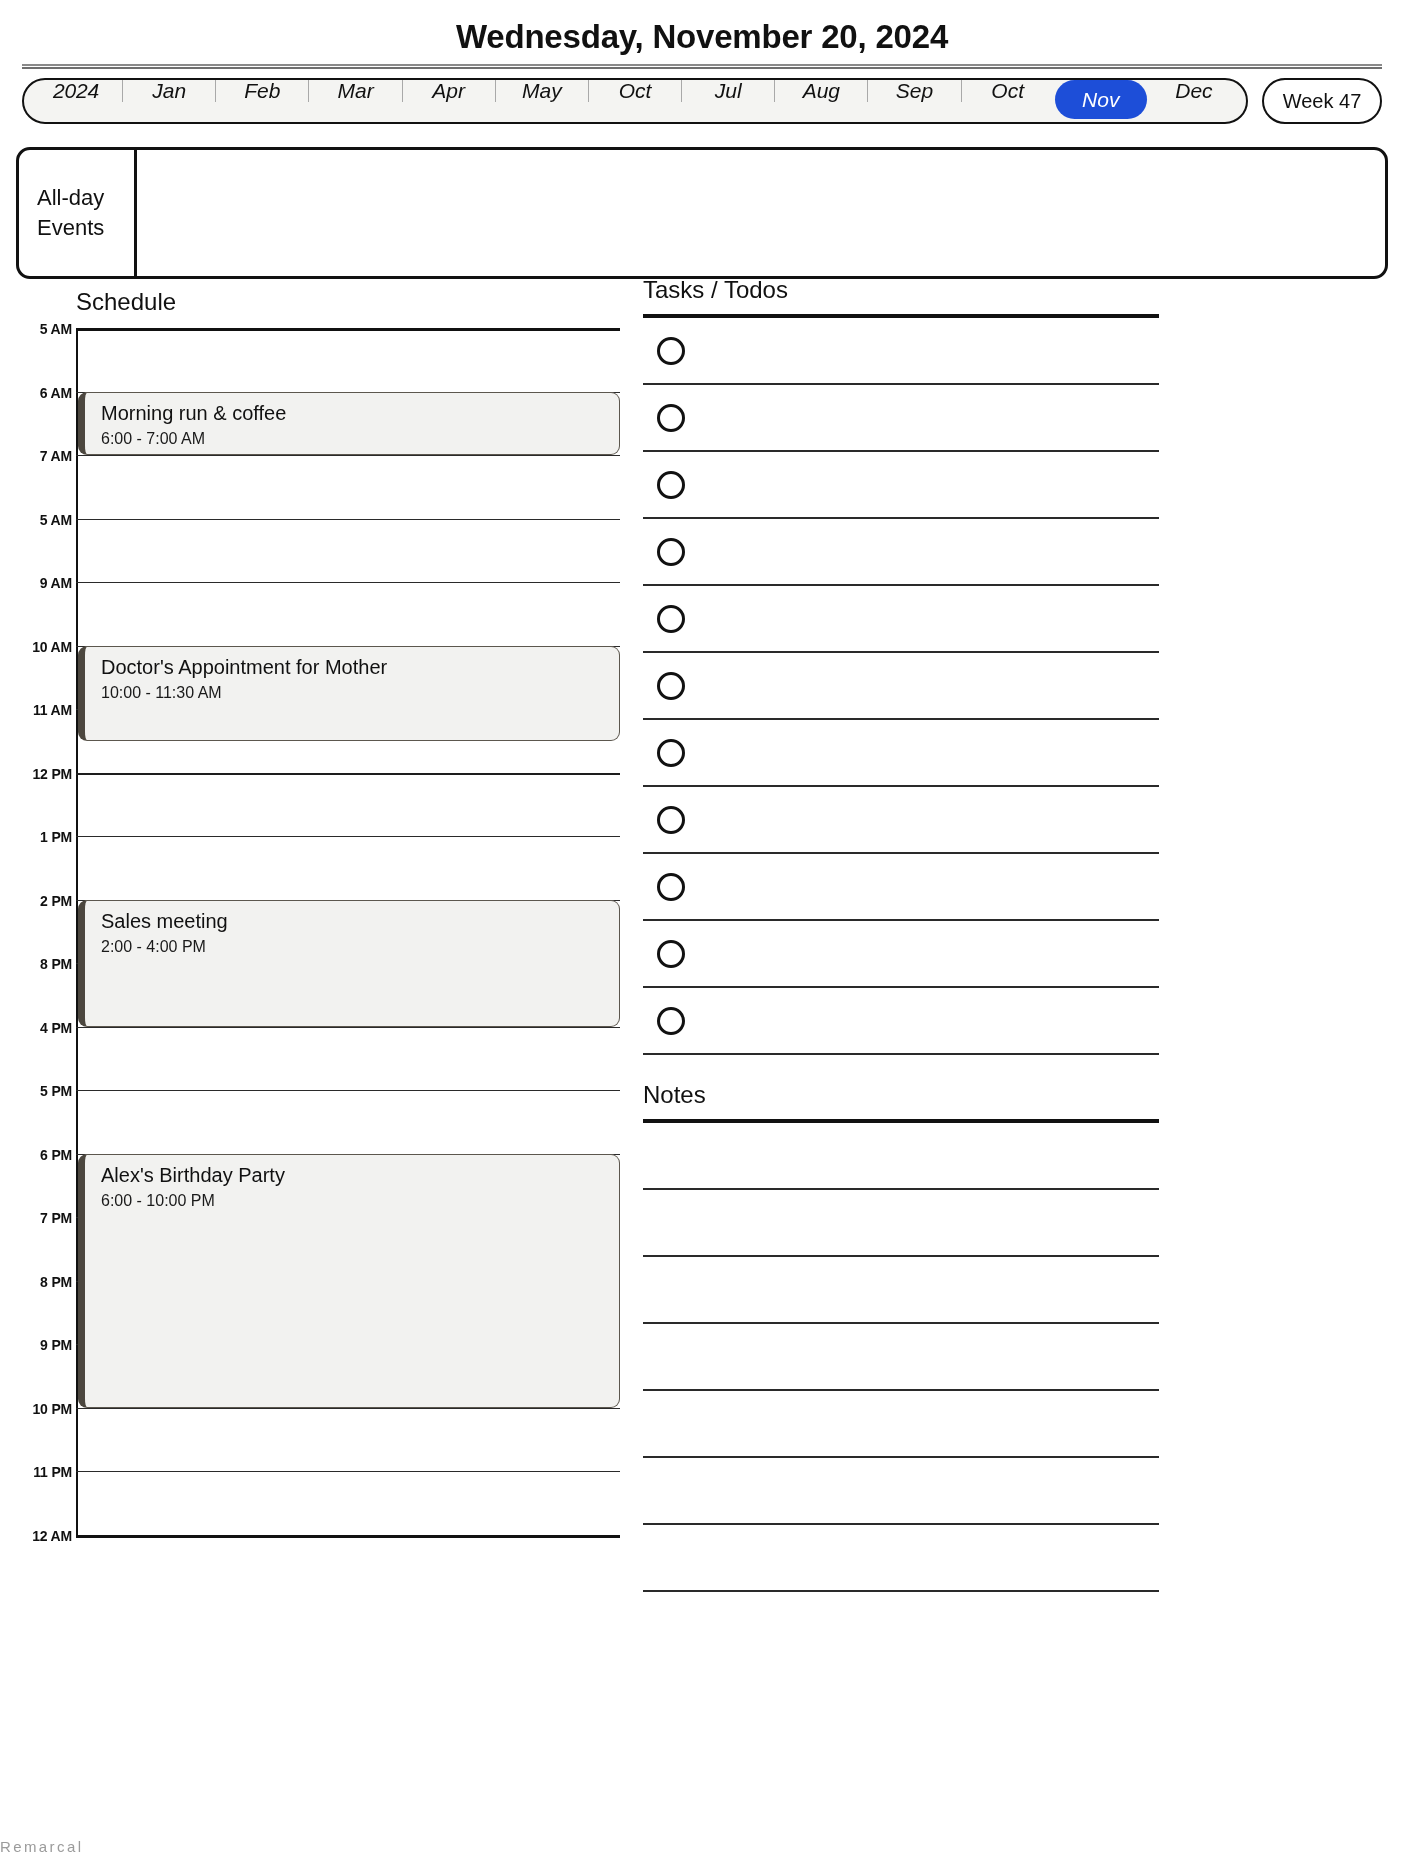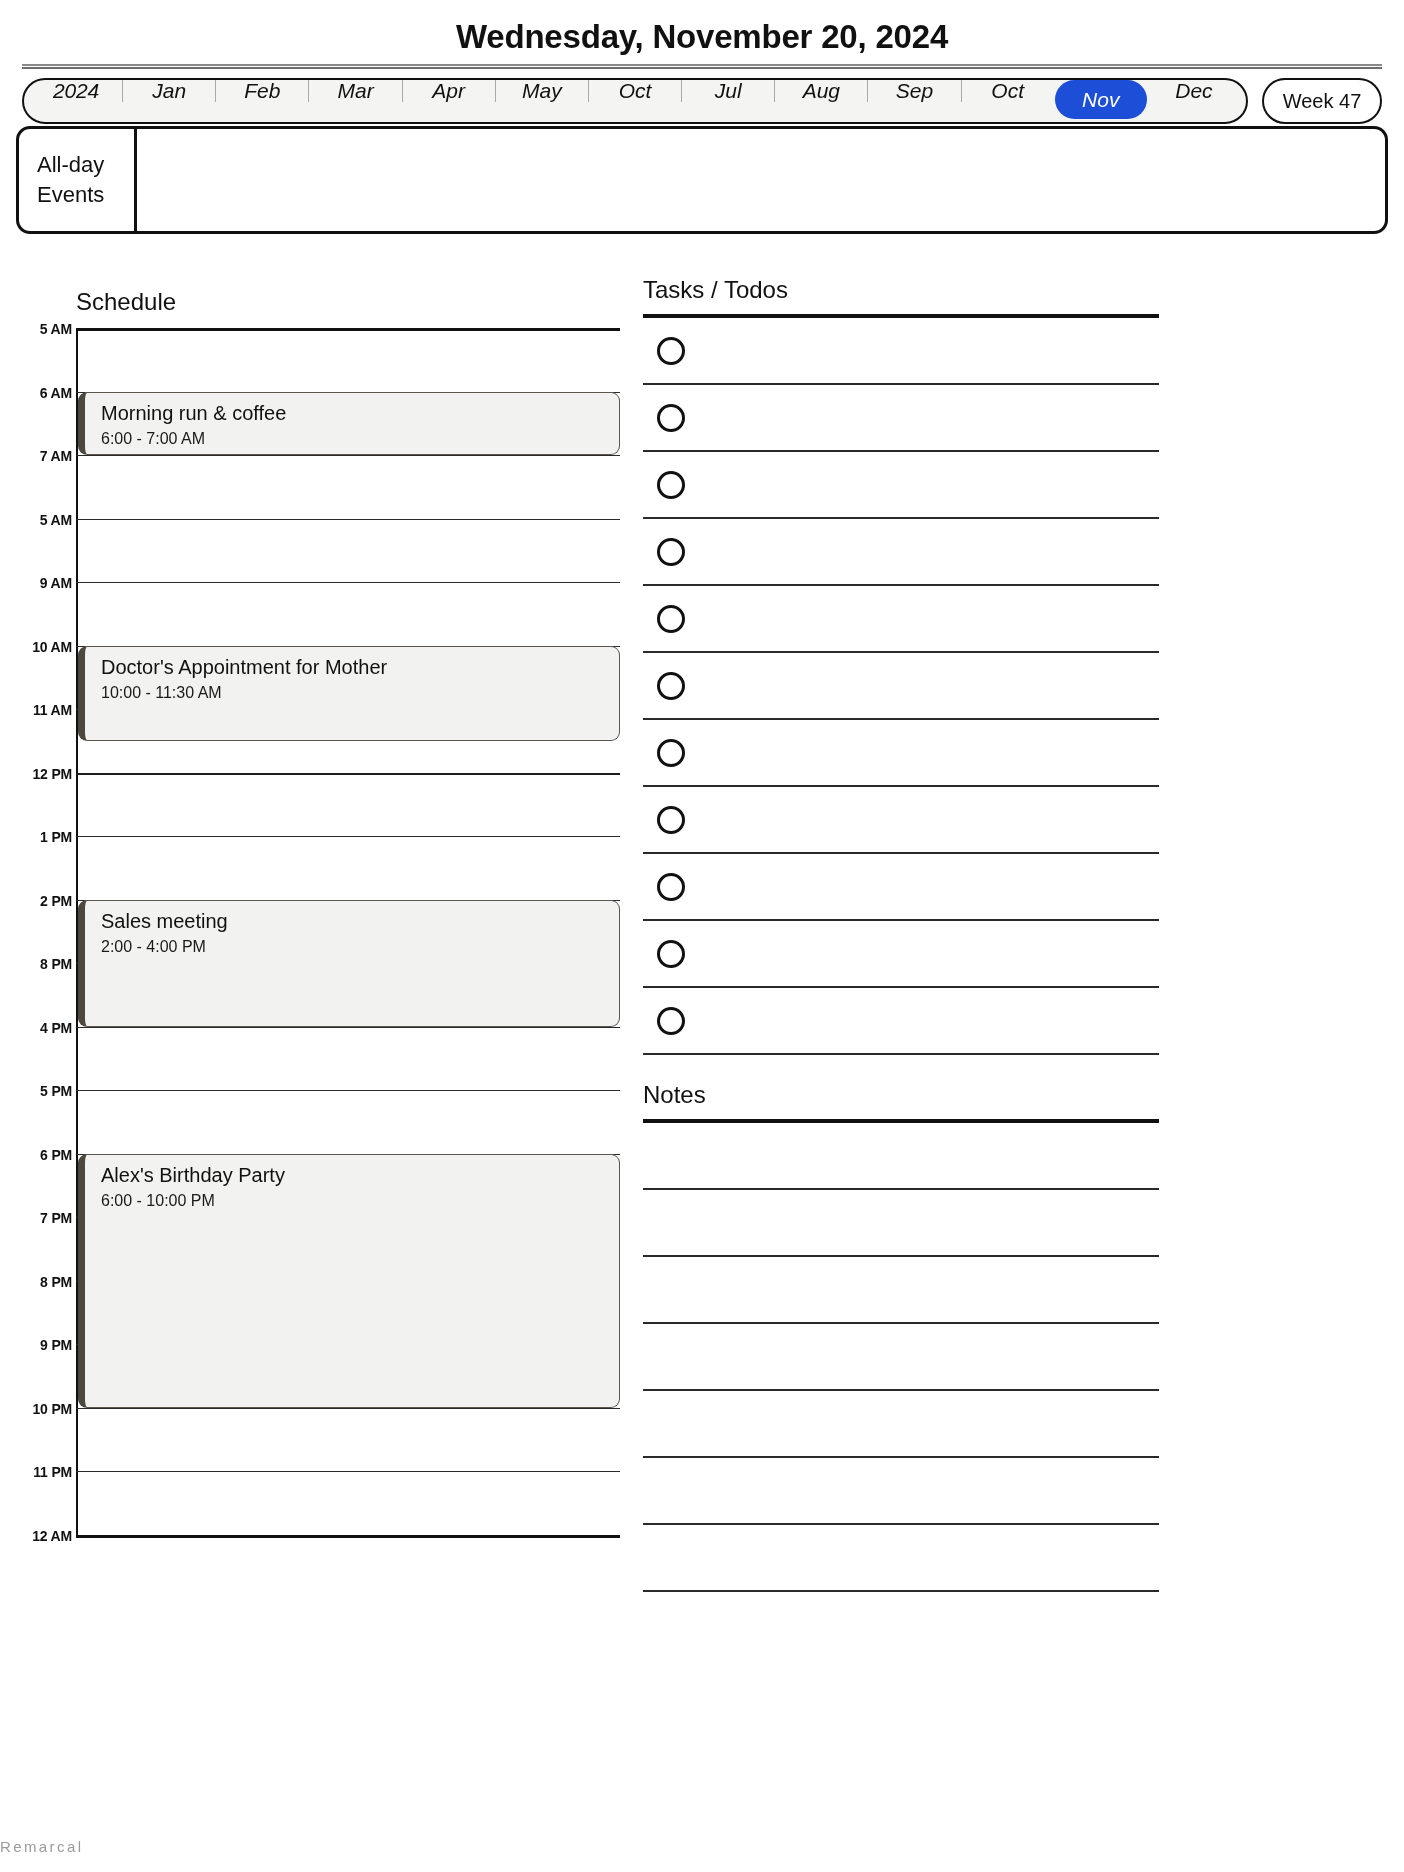--- a/index.html
+++ b/index.html
@@ -112,24 +112,24 @@
     align-items: center;
     justify-content: center;
     font-size: 20px;
     color: #111111;
     white-space: nowrap;
   }
 
   
   .allday {
     position: absolute;
-    top: 126px;
+    top: 147px;
     left: 16px;
     width: 1372px;
-    height: 108px;
+    height: 132px;
     border: 3px solid #111111;
     border-radius: 14px;
     background: #ffffff;
     display: flex;
     overflow: hidden;
   }
   .allday-label {
     flex: 0 0 118px;
     border-right: 3px solid #111111;
     display: flex;

